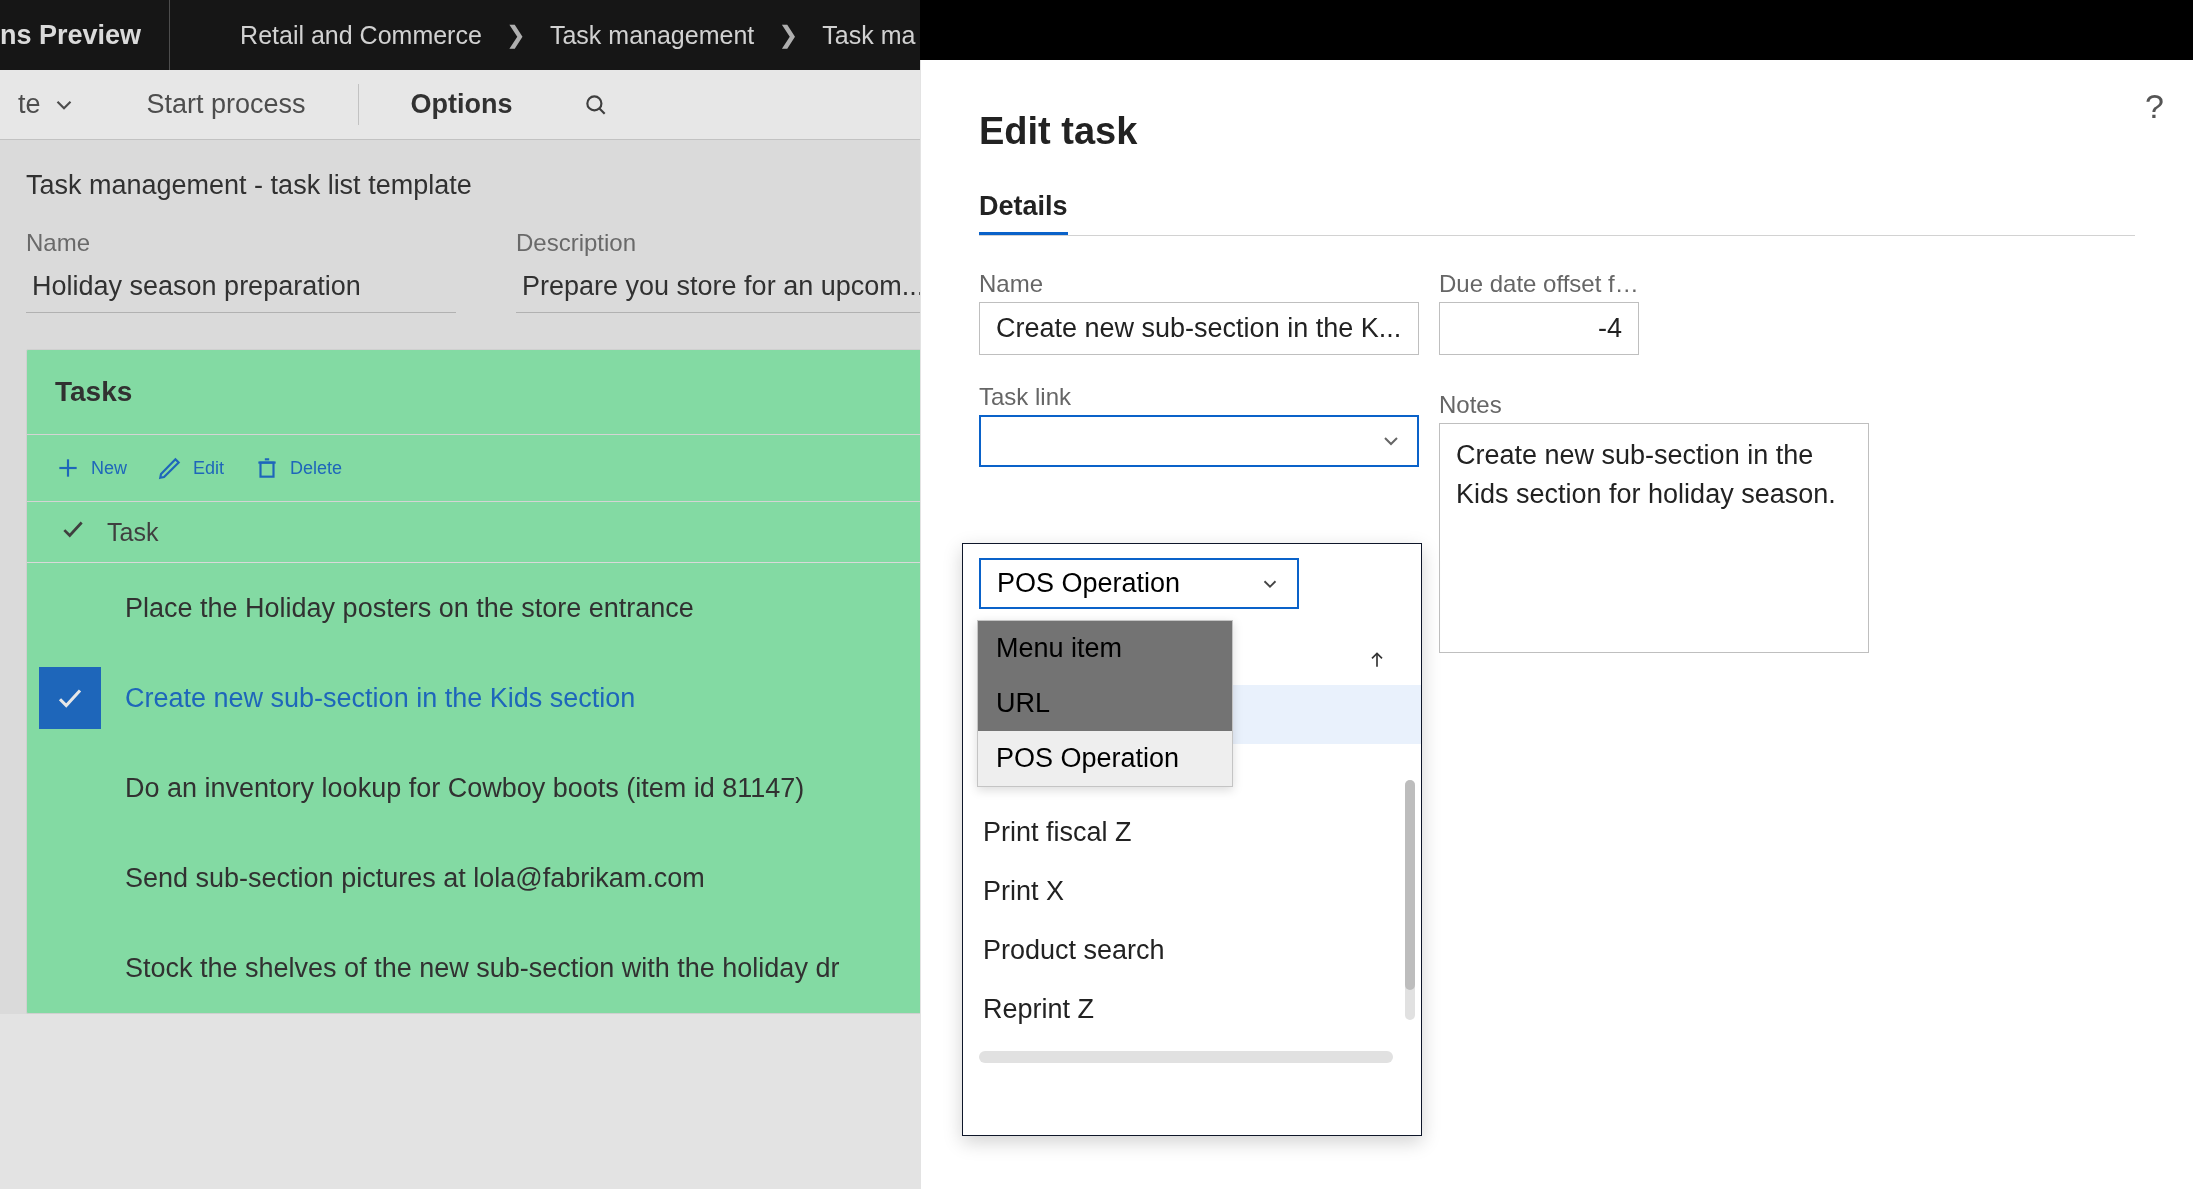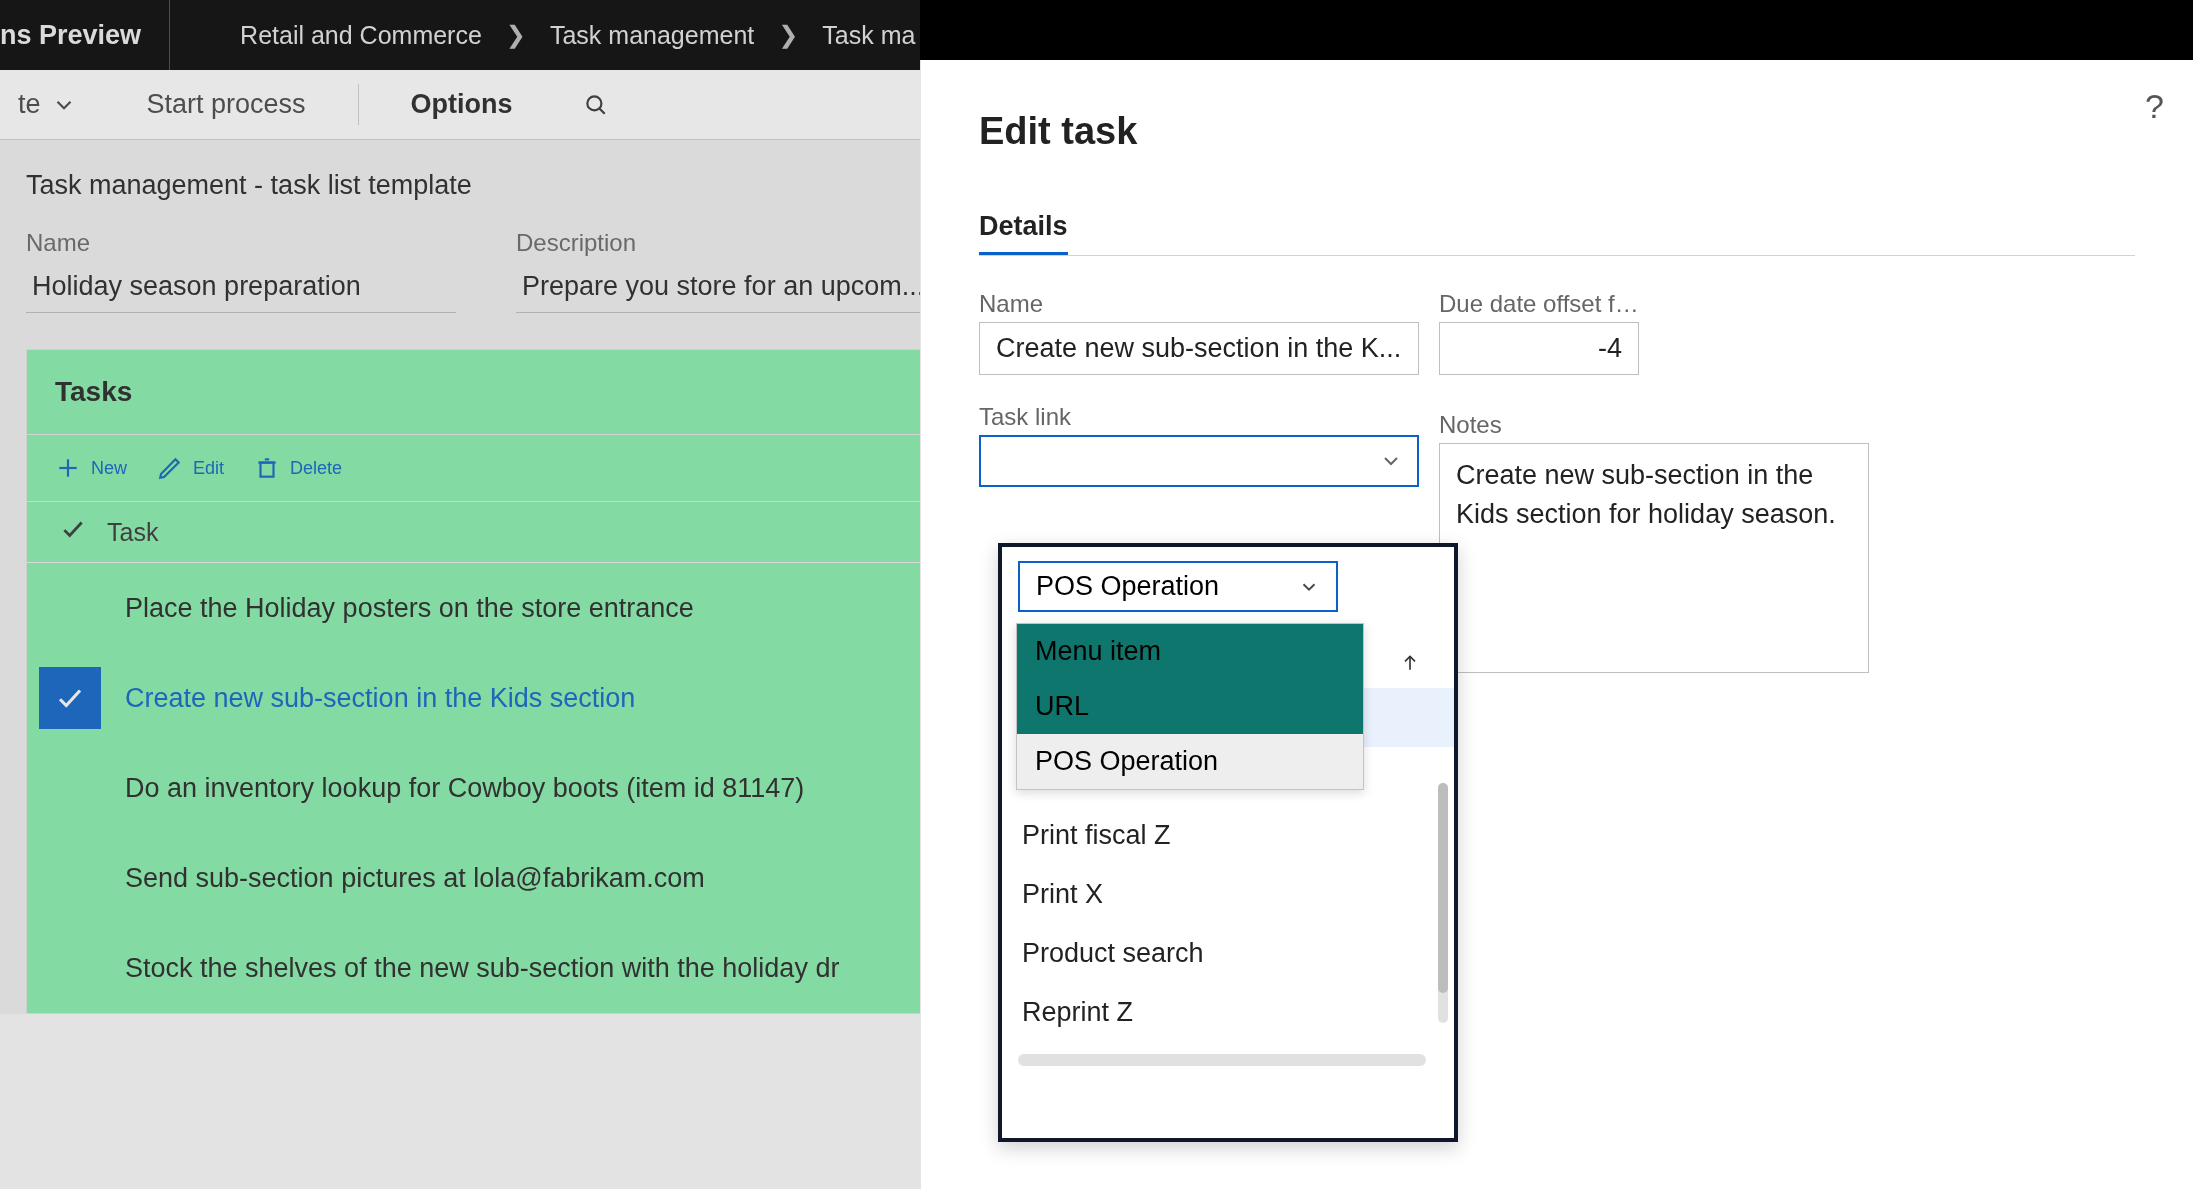--- a/index.html
+++ b/index.html
@@ -41,39 +41,39 @@
   .task-row .rowtxt { padding-left: 24px; white-space:nowrap; overflow:hidden; }
   .task-row.selected .rowtxt { color:#0a62c9; }
   .task-row.selected .rowcheck { background:#0a62c9; }
   .task-row.selected .rowcheck svg { stroke:#fff; }
 
   
   .dim { position:absolute; left:0; top:0; width:920px; height:100%; background: rgba(120,120,120,0.18); pointer-events:none; }
 
   
   .panel { position:absolute; left:920px; top:60px; right:0; bottom:0; background:#fff; padding: 50px 58px 0 58px; border-left: 1px solid #e3e3e3; }
-  .panel-title { font-size:38px; font-weight:600; color:#222; margin-bottom: 58px; }
+  .panel-title { font-size:38px; font-weight:600; color:#222; margin-bottom: 38px; }
   .tabline { display:flex; border-bottom:1px solid #d2d2d2; }
   .tab { font-size:27px; color:#555; padding-bottom:10px; }
   .tab.active { font-weight:600; color:#222; border-bottom:3px solid #0a62c9; }
 
   .panel-grid { display:grid; grid-template-columns: 440px 200px 1fr; column-gap: 20px; margin-top: 34px; row-gap: 28px; align-content:start; }
   .pf-label { font-size:24px; color:#666; margin-bottom: 4px; white-space:nowrap; overflow:hidden; text-overflow:ellipsis; }
   .pf-input { border:1px solid #bfbfbf; font-size:27px; padding:10px 16px; color:#222; background:#fff; white-space:nowrap; overflow:hidden; text-overflow:ellipsis; }
   .pf-input.right { text-align:right; }
   .pf-select { border:2px solid #0a62c9; display:flex; align-items:center; justify-content:flex-end; padding:8px 14px; height:52px; cursor:pointer; }
   .pf-select svg { width:24px; height:24px; stroke:#666; }
   .pf-textarea { border:1px solid #bfbfbf; font-size:27px; padding:12px 16px; color:#222; height: 230px; resize:none; font-family:inherit; line-height:1.45; }
 
   
-  .dd-popup { position:absolute; left: 998px; top: 543px; width: 460px; background:#fff; border:4px solid #0f172a; box-shadow: 0 6px 18px rgba(0,0,0,0.18); }
+  .dd-popup { position:absolute; left: 962px; top: 543px; width: 460px; background:#fff; border:1px solid #0f172a; box-shadow: 0 6px 18px rgba(0,0,0,0.18); }
   .dd-top { padding: 14px 16px; }
   .dd-select { border:2px solid #0a62c9; display:flex; align-items:center; justify-content:space-between; padding:8px 16px; font-size:27px; cursor:pointer; width:320px; }
   .dd-select svg { width:22px; height:22px; stroke:#444; }
-  .dd-options { position:absolute; left:14px; top:76px; width:348px; background:#0f766e; border:1px solid #c4c4c4; box-shadow: 0 3px 10px rgba(0,0,0,0.15); z-index:5; }
+  .dd-options { position:absolute; left:14px; top:76px; width:256px; background:#737373; border:1px solid #c4c4c4; box-shadow: 0 3px 10px rgba(0,0,0,0.15); z-index:5; }
   .dd-opt { padding:12px 18px; font-size:27px; cursor:pointer; }
   .dd-opt.hover { background:#eee; }
 
   .dd-list { padding: 6px 0 0 16px; margin-top: 6px; }
   .dd-list-header { display:flex; align-items:center; justify-content:space-between; padding: 12px 34px 12px 4px; }
   .dd-list-header svg { width:20px; height:26px; stroke:#333; }
   .dd-item { padding: 14px 4px; font-size:27px; color:#222; cursor:pointer; white-space:nowrap; overflow:hidden; text-overflow:ellipsis; }
   .dd-item.selected { background:#dbe8fa; }
 
   .dd-scroll { position:absolute; right:6px; top:236px; width:10px; height:240px; background:#e1e1e1; border-radius:5px; }

